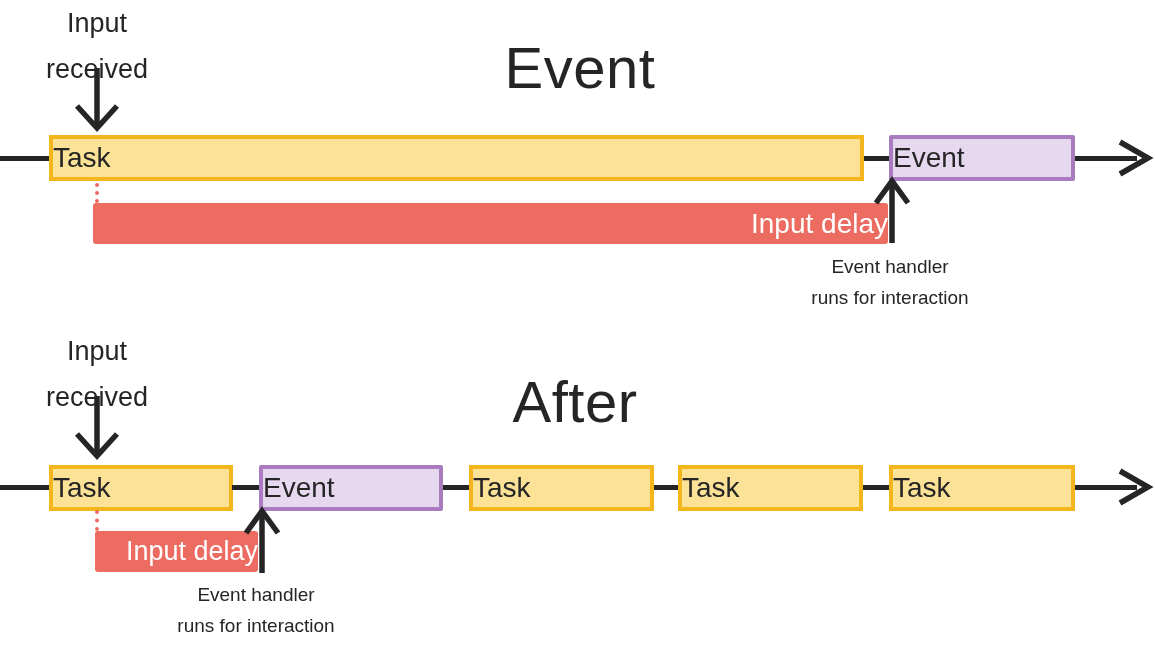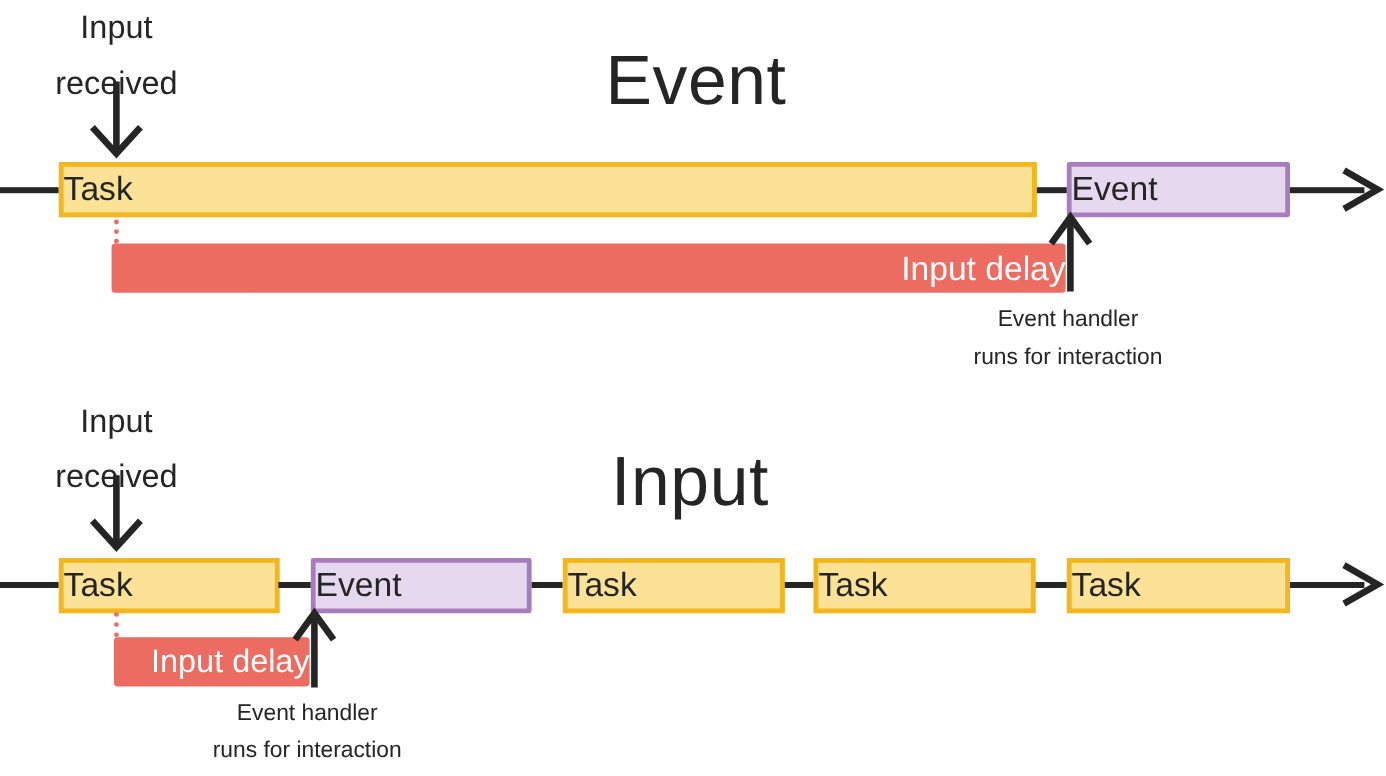--- a/index.html
+++ b/index.html
@@ -63,21 +63,21 @@
   <svg class="abs arrow" style="left:872px;top:176px;" width="40" height="68" viewBox="0 0 40 68">
     <line x1="20" y1="67" x2="20" y2="7" stroke="currentColor" stroke-width="5.5"></line>
     <polyline points="4,27 20,5 36,27" fill="none" stroke="currentColor" stroke-width="5.5"></polyline>
   </svg>
 
   <div class="abs caption" style="left:760px;top:251px;width:260px;">
     <div>Event handler</div>
     <div>runs for interaction</div>
   </div>
 
-  <div class="abs title" style="left:425px;top:368px;width:300px;">Input</div>
+  <div class="abs title" style="left:425px;top:368px;width:300px;">After</div>
 
   <div class="abs note" style="left:17px;top:328px;width:160px;">Input received</div>
 
   <svg class="abs arrow" style="left:65px;top:394px;" width="64" height="68" viewBox="0 0 64 68">
     <line x1="32" y1="2" x2="32" y2="61" stroke="currentColor" stroke-width="5.5"></line>
     <polyline points="12,40 32,62 52,40" fill="none" stroke="currentColor" stroke-width="5.5"></polyline>
   </svg>
 
   <div class="abs hline" style="left:0px;top:485px;width:49px;"></div>
 

